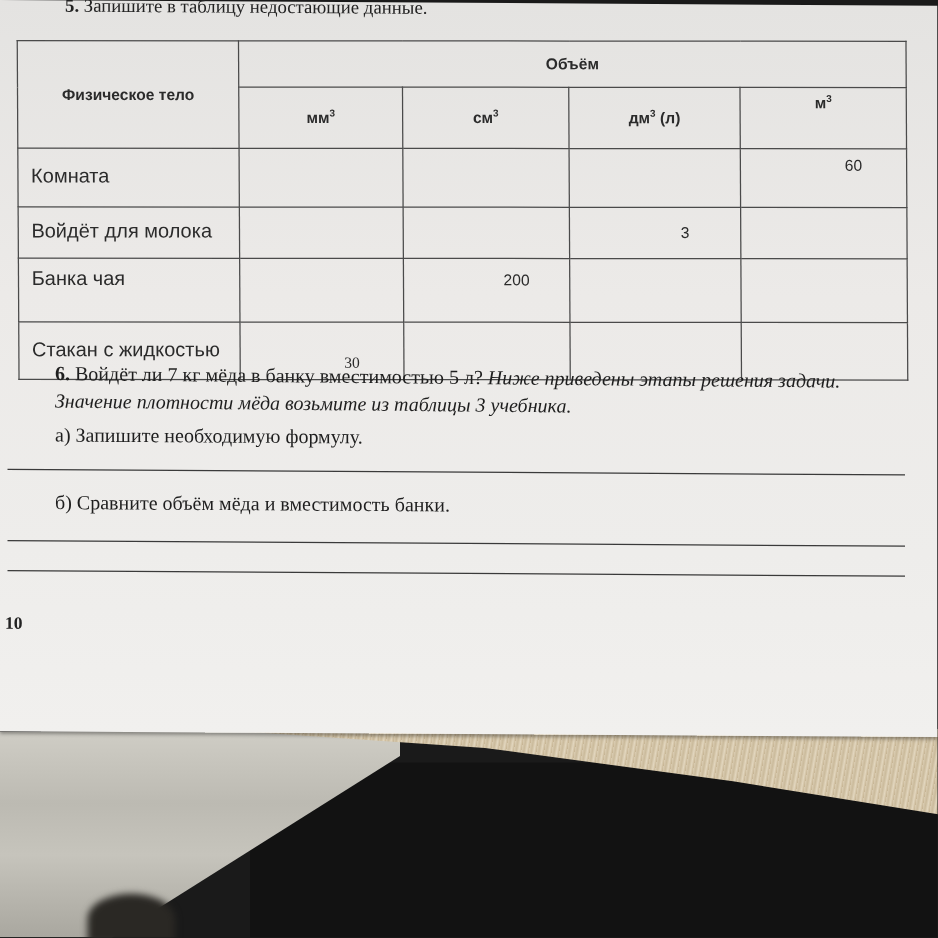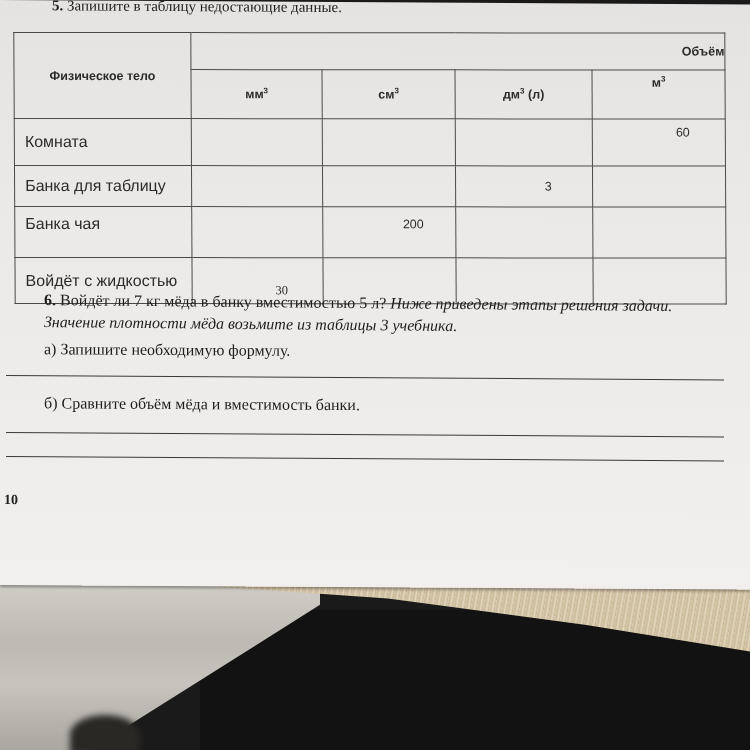--- a/index.html
+++ b/index.html
@@ -43,21 +43,21 @@
     .vol-table {
       position: absolute; left: 14px; top: 30px; width: 712px;
       border-collapse: collapse; transform: rotate(-0.3deg);
       font-family: "Liberation Sans", sans-serif; font-size: 12px; color: #2b2b2b;
     }
     .vol-table td, .vol-table th {
       border: 1.5px solid #4a4a4a; padding: 0;
     }
     .vol-table th { font-weight: bold; font-size: 12.5px; }
     .h-body { width: 176px; text-align: center; vertical-align: middle; border-radius: 31px; }
-    .h-volume { height: 36px; text-align: right; }
+    .h-volume { height: 36px; text-align: center; }
     .h-unit { height: 44px; }
     .row td { height: 40px; padding-left: 48px; }
     .row td.name { padding-left: 10px; text-align: left; font-size: 16px; margin-top: 36px; }
     .row td.val { text-align: center; font-size: 12.5px; }
     .row td.val-top { vertical-align: top; padding-top: 6px; }
     .row td.val-mid { vertical-align: middle; }
     .row td.val-low { vertical-align: bottom; padding-bottom: 5px; font-family: Liberation Serif, serif; }
     sup { font-size: 8px; }
     
     .q6 {
@@ -104,35 +104,35 @@
       <th class="h-unit" style="vertical-align:top;padding-top:4px"><span>м</span><sup>3</sup><span></span></th>
     </tr>
     <tr class="row">
       <td class="name">Комната</td>
       <td class="val"></td>
       <td class="val"></td>
       <td class="val"></td>
       <td class="val val-top">60</td>
     </tr>
     <tr class="row">
-      <td class="name">Банка для таблицу</td>
+      <td class="name">Войдёт для молока</td>
       <td class="val"></td>
       <td class="val"></td>
       <td class="val val-mid">3</td>
       <td class="val"></td>
     </tr>
     <tr class="row">
       <td class="name" style="vertical-align:top;padding-top:8px">Банка чая</td>
       <td class="val"></td>
       <td class="val val-top" style="padding-top:10px">200</td>
       <td class="val"></td>
       <td class="val"></td>
     </tr>
     <tr class="row">
-      <td class="name">Войдёт с жидкостью</td>
+      <td class="name">Стакан с жидкостью</td>
       <td class="val val-low">30</td>
       <td class="val"></td>
       <td class="val"></td>
       <td class="val"></td>
     </tr>
   </tbody>
     </table>
 
   <div class="q6">
     <b class="num">6.</b>

